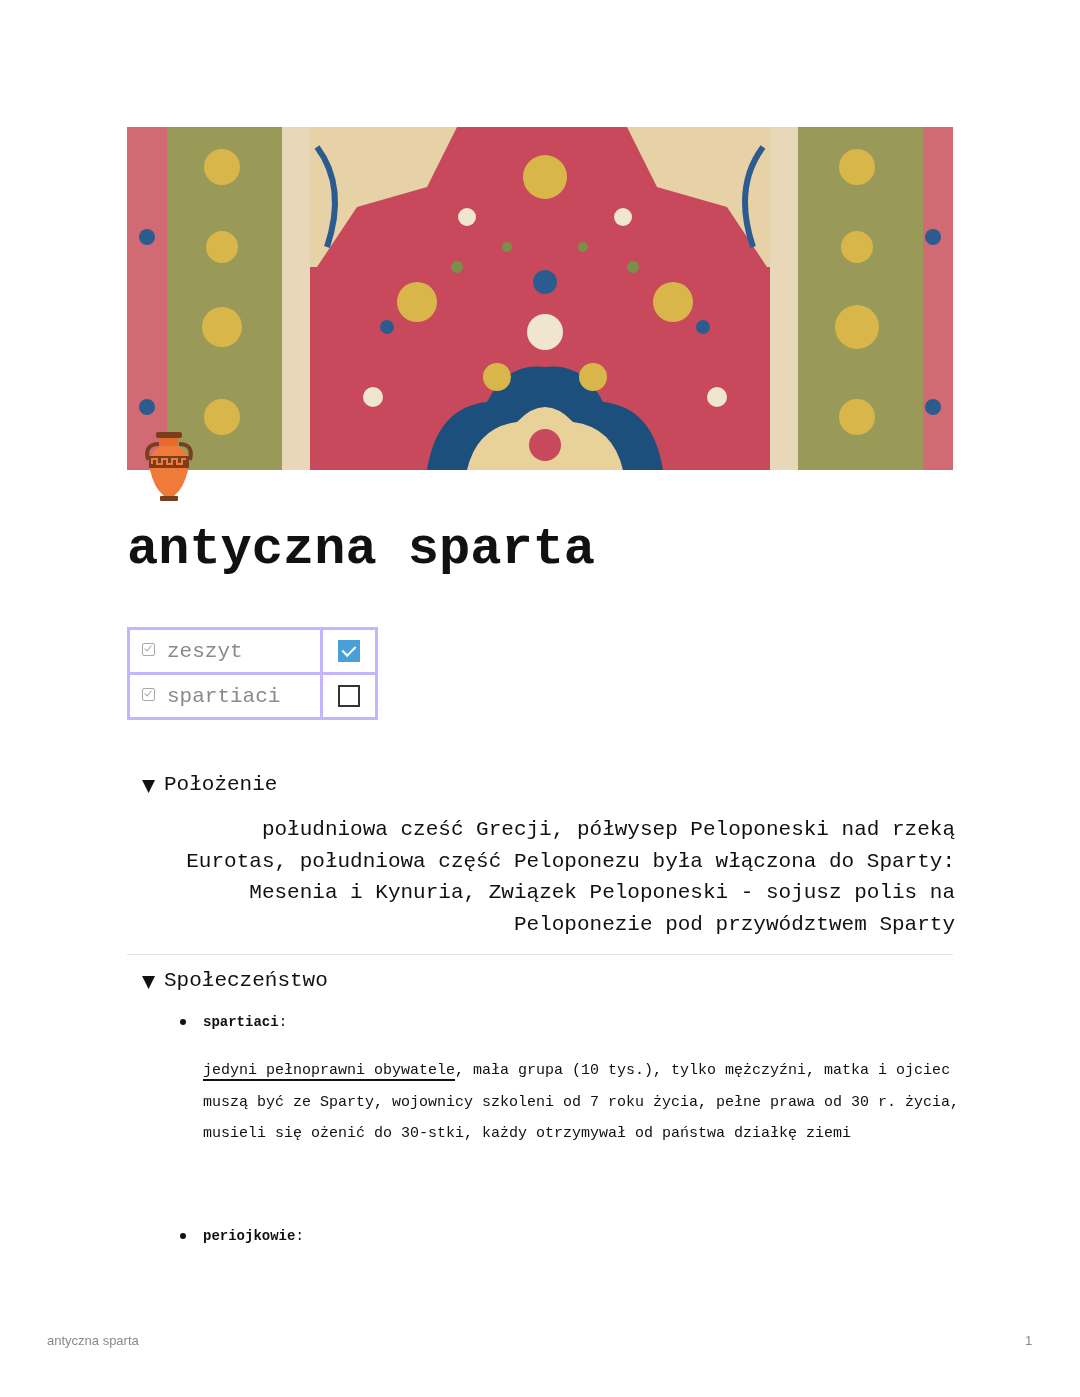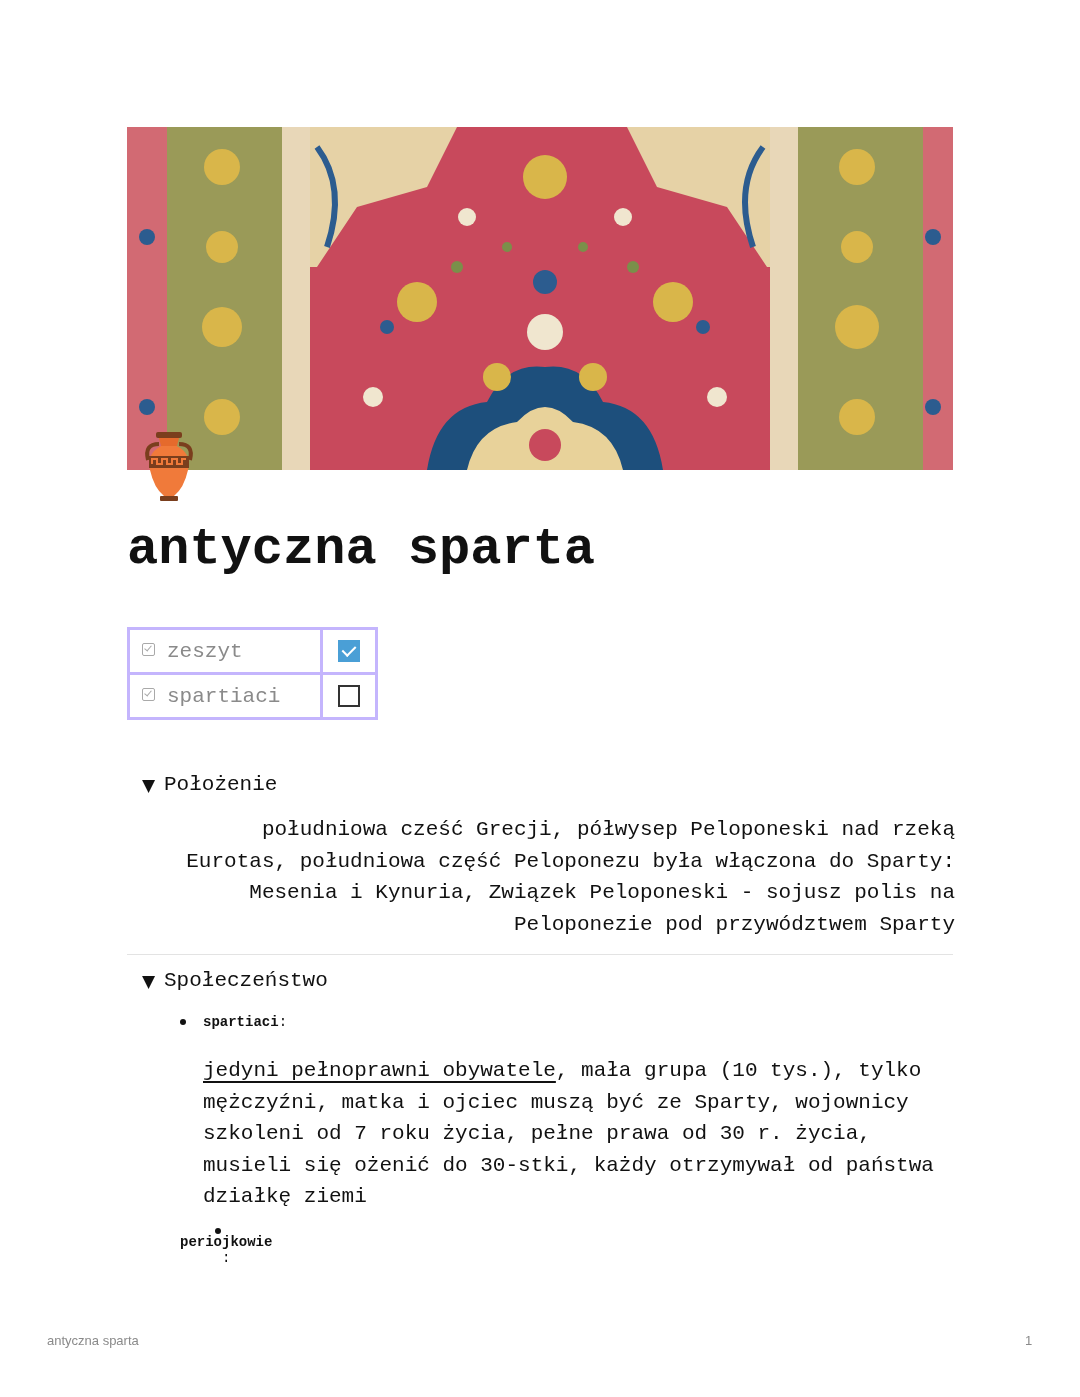--- a/index.html
+++ b/index.html
@@ -24,21 +24,21 @@
     .cb.on::after { content: ""; position: absolute; left: 7px; top: 3px; width: 6px; height: 11px;
                  border: solid #fff; border-width: 0 2.5px 2.5px 0; transform: rotate(45deg); }
     .cb.off { border: 2px solid #333; background: #fff; }
     .toggle { position: absolute; left: 142px; font-size: 21px; display: flex; align-items: center; }
     .toggle .tri { font-size: 17px; margin-right: 6px; width: 16px; font-family: "DejaVu Sans", sans-serif; }
     .para { position: absolute; left: 165px; width: 790px; font-size: 21px; line-height: 31.6px; margin: 0; }
     .divider { position: absolute; left: 127px; top: 954px; width: 826px; height: 1px; background: #e3e3e3; }
     .bullet { position: absolute; left: 180px; font-size: 14px; display: flex; align-items: center; }
     .bullet .dot { width: 6px; height: 6px; border-radius: 50%; background: #111; margin-right: 17px; }
     .bullet b { font-weight: 700; }
-    .para2 { position: absolute; left: 203px; width: 760px; font-size: 21px; line-height: 31.6px; margin: 0; }
+    .para2 { position: absolute; left: 203px; width: 760px; font-size: 15px; line-height: 31.6px; margin: 0; }
     .ul { text-decoration: underline; text-decoration-thickness: 2px; text-underline-offset: 5px; }
     .footer-left { position: absolute; left: 47px; top: 1333px; font-family: "Liberation Sans", sans-serif; font-size: 13px; color: #8a8a8a; }
     .footer-right { position: absolute; left: 1025px; top: 1333px; font-family: "Liberation Sans", sans-serif; font-size: 13px; color: #8a8a8a; }
   </style>
 </head>
 <body>
 
 <div class="cover">
   <svg viewBox="0 0 826 343" preserveAspectRatio="none">
     <rect x="0" y="0" width="826" height="343" fill="#c8495c"></rect>
@@ -149,20 +149,20 @@
   <span>Społeczeństwo</span>
 </div>
 
 <div class="bullet" style="top:1014px;">
   <span class="dot"></span>
   <b>spartiaci</b>
     <span>:</span>
 </div>
 <p class="para2" style="top:1055px;"><span class="ul">jedyni pełnoprawni obywatele</span><span>, mała grupa (10 tys.), tylko mężczyźni, matka i ojciec muszą być ze Sparty, wojownicy szkoleni od 7 roku życia, pełne prawa od 30 r. życia, musieli się ożenić do 30-stki, każdy otrzymywał od państwa działkę ziemi</span></p>
 
-<div class="bullet" style="top:1228px;flex-direction:column;">
+<div class="bullet" style="top:1228px;">
   <span class="dot"></span>
   <b>periojkowie</b>
     <span>:</span>
 </div>
 
 <div class="footer-left">antyczna sparta</div>
 <div class="footer-right">1</div>
 
 </body></html>

